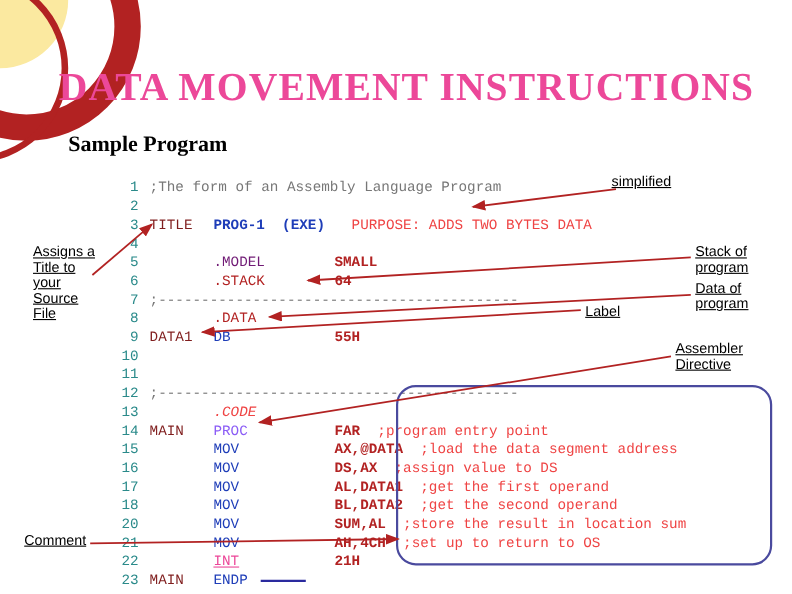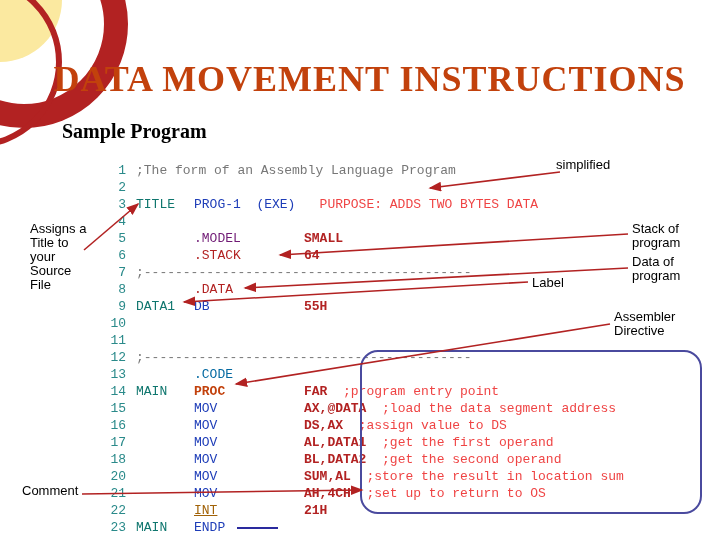--- a/index.html
+++ b/index.html
@@ -18,21 +18,21 @@
   .arc1{width:160px;height:160px;left:-80px;top:-80px;border:24px solid #b22222}
   .arc2{width:124px;height:124px;left:-62px;top:-62px;background:#fbe9a0}
   .arc3{width:160px;height:160px;left:-110px;top:-24px;border:6px solid #b22222}
   .slide-title{
     position:absolute;
     left:0;right:0;top:58px;
     text-align:center;
     font-family:"Times New Roman",serif;
     font-size:36px;
     font-weight:bold;
-    color:#c2410c;
+    color:#ec4899;
     font-variant:small-caps;
     letter-spacing:1px;
     margin-left:19px;
   }
   .subtitle{
     position:absolute;
     left:62px;top:120px;
     font-family:"Times New Roman",serif;
     font-size:20px;
     color:#000000;
@@ -41,29 +41,30 @@
   .code-block{
     position:absolute;
     left:100px;top:162px;
     font-family:"Courier New",monospace;
     font-size:13px;
     line-height:17px;
   }
   .code-block .row{display:flex}
   .ln{width:26px;color:#2a8a8a;text-align:right;padding-right:10px}
   .code{white-space:pre;color:#777}
-  .label-col{display:inline-block;width:58px;color:#0f766e}
+  .label-col{display:inline-block;width:58px;color:#7f1d1d}
   .op-col{display:inline-block;width:110px;color:#1e3db8}
   .arg-col{display:inline-block;color:#b22222;font-weight:bold}
   .comment-col{color:#ef4444}
   .annot{
     position:absolute;
     font-size:13px;
     color:#000;
     line-height:14px;
+    text-decoration:underline;
   }
   .rounded-box{
     position:absolute;
     border:2px solid #4a4a9e;
     border-radius:18px;
   }
   svg.arrows{
     position:absolute;
     left:0;top:0;
     width:720px;height:540px;
@@ -83,21 +84,21 @@
 <div class="code-block" id="code-block">
     <div class="row">
       <span class="ln">1</span>
       <span class="code">;The form of an Assembly Language Program</span>
     </div>
     <div class="row">
       <span class="ln">2</span>
     </div>
     <div class="row">
       <span class="ln">3</span>
-      <span class="code"><span class="label-col">TITLE</span><span class="op-col" style="color: rgb(30, 61, 184);">PROG-1  (EXE)</span><span class="arg-col"></span><span>  </span><span class="comment-col">PURPOSE: ADDS TWO BYTES DATA</span></span>
+      <span class="code"><span class="label-col">TITLE</span><span class="op-col" style="color: rgb(30, 61, 184); font-weight: bold;">PROG-1  (EXE)</span><span class="arg-col"></span><span>  </span><span class="comment-col">PURPOSE: ADDS TWO BYTES DATA</span></span>
     </div>
     <div class="row">
       <span class="ln">4</span>
       <span class="code"><span class="label-col"></span><span class="op-col" style="color: rgb(119, 119, 119);"></span><span class="arg-col"></span></span>
     </div>
     <div class="row">
       <span class="ln">5</span>
       <span class="code"><span class="label-col"></span><span class="op-col" style="color: #701a75;">.MODEL</span><span class="arg-col">SMALL</span></span>
     </div>
     <div class="row">
@@ -121,25 +122,25 @@
     </div>
     <div class="row">
       <span class="ln">11</span>
     </div>
     <div class="row">
       <span class="ln">12</span>
       <span class="code">;------------------------------------------</span>
     </div>
     <div class="row">
       <span class="ln">13</span>
-      <span class="code"><span class="label-col"></span><span class="op-col" style="color: #0369a1;">.CODE</span><span class="arg-col"></span></span>
+      <span class="code"><span class="label-col"></span><span class="op-col" style="color: #ef4444; font-style: italic;">.CODE</span><span class="arg-col"></span></span>
     </div>
     <div class="row">
       <span class="ln">14</span>
-      <span class="code"><span class="label-col">MAIN</span><span class="op-col" style="color: #c2410c; font-weight: bold;">PROC</span><span class="arg-col">FAR</span><span>  </span><span class="comment-col">;program entry point</span></span>
+      <span class="code"><span class="label-col">MAIN</span><span class="op-col" style="color: #8b5cf6;">PROC</span><span class="arg-col">FAR</span><span>  </span><span class="comment-col">;program entry point</span></span>
     </div>
     <div class="row">
       <span class="ln">15</span>
       <span class="code"><span class="label-col"></span><span class="op-col" style="color: rgb(30, 61, 184);">MOV</span><span class="arg-col">AX,@DATA</span><span>  </span><span class="comment-col">;load the data segment address</span></span>
     </div>
     <div class="row">
       <span class="ln">16</span>
       <span class="code"><span class="label-col"></span><span class="op-col" style="color: rgb(30, 61, 184);">MOV</span><span class="arg-col">DS,AX</span><span>  </span><span class="comment-col">;assign value to DS</span></span>
     </div>
     <div class="row">
@@ -153,21 +154,21 @@
     <div class="row">
       <span class="ln">20</span>
       <span class="code"><span class="label-col"></span><span class="op-col" style="color: rgb(30, 61, 184);">MOV</span><span class="arg-col">SUM,AL</span><span>  </span><span class="comment-col">;store the result in location sum</span></span>
     </div>
     <div class="row">
       <span class="ln">21</span>
       <span class="code"><span class="label-col"></span><span class="op-col" style="color: rgb(30, 61, 184);">MOV</span><span class="arg-col">AH,4CH</span><span>  </span><span class="comment-col">;set up to return to OS</span></span>
     </div>
     <div class="row">
       <span class="ln">22</span>
-      <span class="code"><span class="label-col"></span><span class="op-col" style="color: #a16207; text-decoration: underline;">INT</span><span class="arg-col">21H</span></span>
+      <span class="code"><span class="label-col"></span><span class="op-col" style="color: #ec4899; text-decoration: underline;">INT</span><span class="arg-col">21H</span></span>
     </div>
     <div class="row">
       <span class="ln">23</span>
       <span class="code"><span class="label-col">MAIN</span><span class="op-col" style="color: rgb(30, 61, 184);">ENDP</span><span class="arg-col"></span></span>
     </div>
   </div>
 
 <div class="annot" style="left:556px;top:158px">simplified</div>
 <div class="annot" style="left:30px;top:222px;width:60px">Assigns a Title to your Source File</div>
 <div class="annot" style="left:632px;top:222px;width:70px">Stack of program</div>

